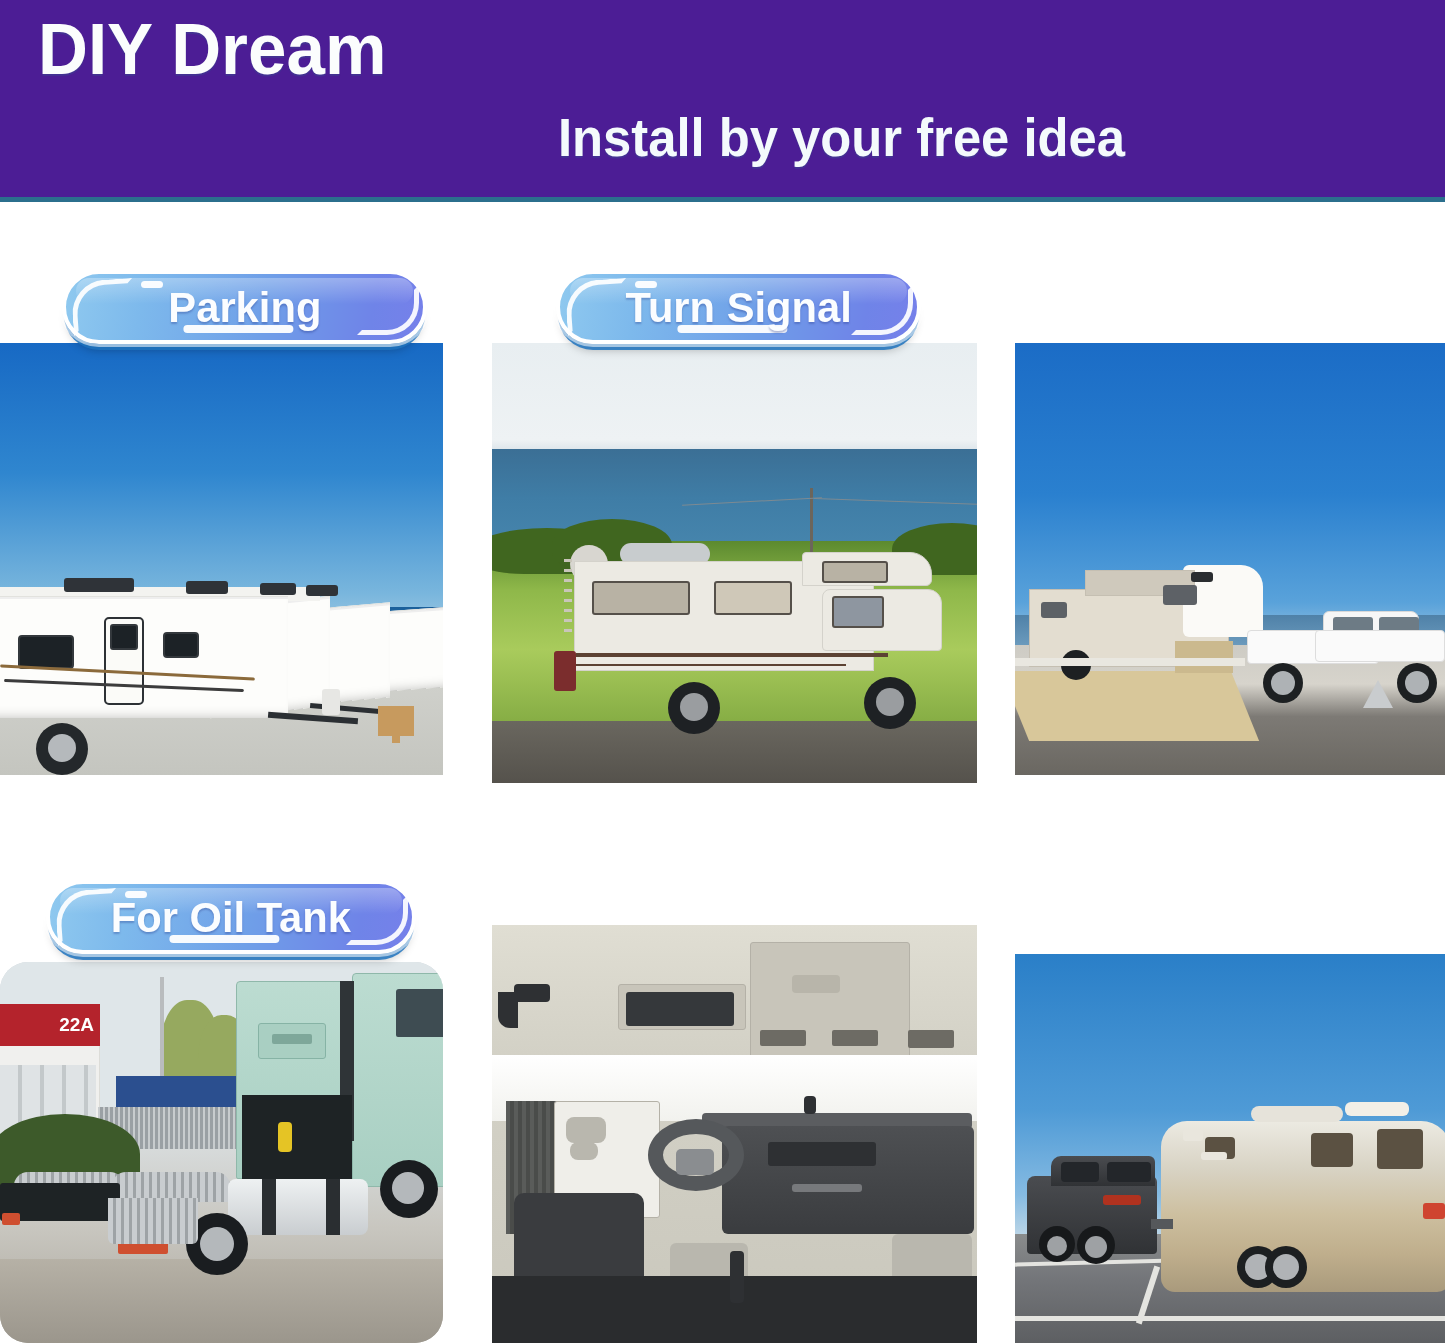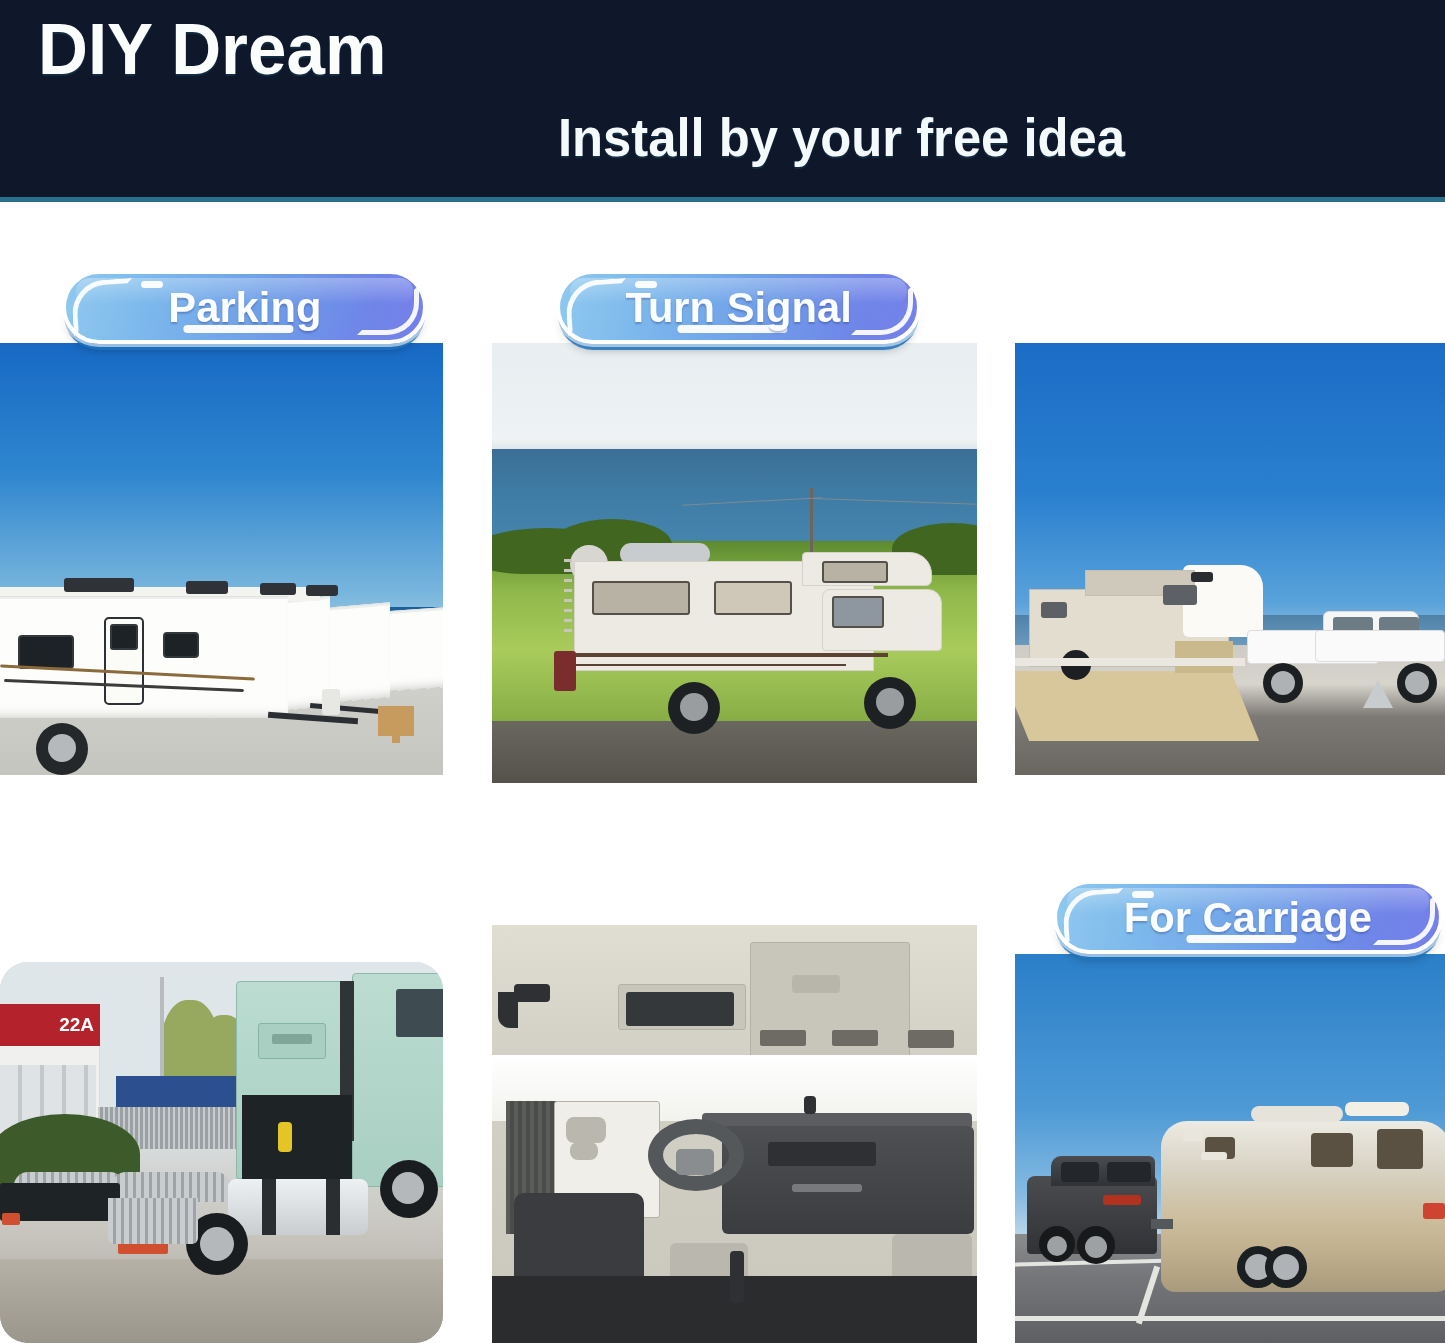--- a/index.html
+++ b/index.html
@@ -8,21 +8,21 @@
     height: 1343px;
     background: #ffffff;
     font-family: "Liberation Sans", sans-serif;
     overflow: hidden;
   }
   .page { position: relative; width: 1445px; height: 1343px; background: #fff; }
 
   
   .header {
     position: absolute; left: 0; top: 0; width: 1445px; height: 202px;
-    background: #0f172a;
+    background: #4c1d95;
     border-bottom: 5px solid #2b6f8d;
   }
   .header-title {
     position: absolute; left: 38px; top: 8px;
     font-size: 72px; font-weight: bold; color: #fbfdfd;
     letter-spacing: 0px;
     transform: scaleX(0.96);
     transform-origin: left center;
     text-shadow: 0 2px 1px rgba(40,110,140,.25);
     white-space: nowrap;
@@ -370,20 +370,28 @@
       <div class="tank" style="left:228px; top:57%; width:140px; height:56px;"></div>
       <div class="tankband" style="left:262px; top:57%; width:14px; height:56px;"></div>
       <div class="tankband" style="left:326px; top:57%; width:14px; height:56px;"></div>
       <div class="lamp" style="left:118px; top:73%; width:50px; height:14px;"></div>
       <div class="lamp" style="left:2px; top:66%; width:18px; height:12px;"></div>
       <div class="wheel" style="left:186px; top:66%; width:62px; height:62px;"></div>
       <div class="hub" style="left:200px; top:69.5%; width:34px; height:34px;"></div>
       <div class="wheel" style="left:380px; top:52%; width:58px; height:58px;"></div>
       <div class="hub" style="left:392px; top:55%; width:32px; height:32px;"></div>
       <div class="fender" style="left:108px; top:62%; width:90px; height:46px; border-radius:0 0 6px 6px;"></div>
+    </div>
+    <div class="badge" style="left:46px; top:0px; width:370px;">
+      <span class="sheen"></span>
+      <span class="arc-tl"></span>
+      <span class="dash-tl"></span>
+      <span class="arc-br"></span>
+      <span class="dash-b"></span>
+      <span class="label">For Oil Tank</span>
     </div>
   </div>
 
   <div class="cell" style="left:492px; top:880px; width:490px; height:463px;">
     <div class="photo p5" style="left:0px; top:45px; width:485px; height:418px;">
       <div class="headliner"></div>
       <div class="panel" style="left:126px; top:14%; width:128px; height:46px;"></div>
       <div class="radio" style="left:134px; top:16%; width:108px; height:34px;"></div>
       <div class="panel" style="left:258px; top:4%; width:160px; height:28%;"></div>
       <div style="position:absolute; left:300px; top:12%; width:48px; height:18px; background:#b8b5aa; border-radius:4px;"></div>
@@ -437,23 +445,15 @@
       <div class="suv" style="left:36px; top:52%; width:104px; height:30px; border-radius:10px 6px 0 0;"></div>
       <div class="suvglass" style="left:46px; top:53.5%; width:38px; height:20px;"></div>
       <div class="suvglass" style="left:92px; top:53.5%; width:44px; height:20px;"></div>
       <div style="position:absolute; left:88px; top:62%; width:38px; height:10px; background:#b0321f; border-radius:3px;"></div>
       <div class="suvwheel" style="left:24px; top:70%; width:36px; height:36px;"></div>
       <div class="suvwheel" style="left:62px; top:70%; width:38px; height:38px;"></div>
       <div style="position:absolute; left:32px; top:72.5%; width:20px; height:20px; background:#9ea1a4; border-radius:50%;"></div>
       <div style="position:absolute; left:70px; top:72.5%; width:22px; height:22px; background:#9ea1a4; border-radius:50%;"></div>
       <div style="position:absolute; left:136px; top:68%; width:22px; height:10px; background:#55585b;"></div>
     </div>
-    <div class="badge" style="left:38px; top:0px; width:390px;">
-      <span class="sheen"></span>
-      <span class="arc-tl"></span>
-      <span class="dash-tl"></span>
-      <span class="arc-br"></span>
-      <span class="dash-b"></span>
-      <span class="label">For Carriage</span>
-    </div>
   </div>
 
 </div>
 
 </body></html>

